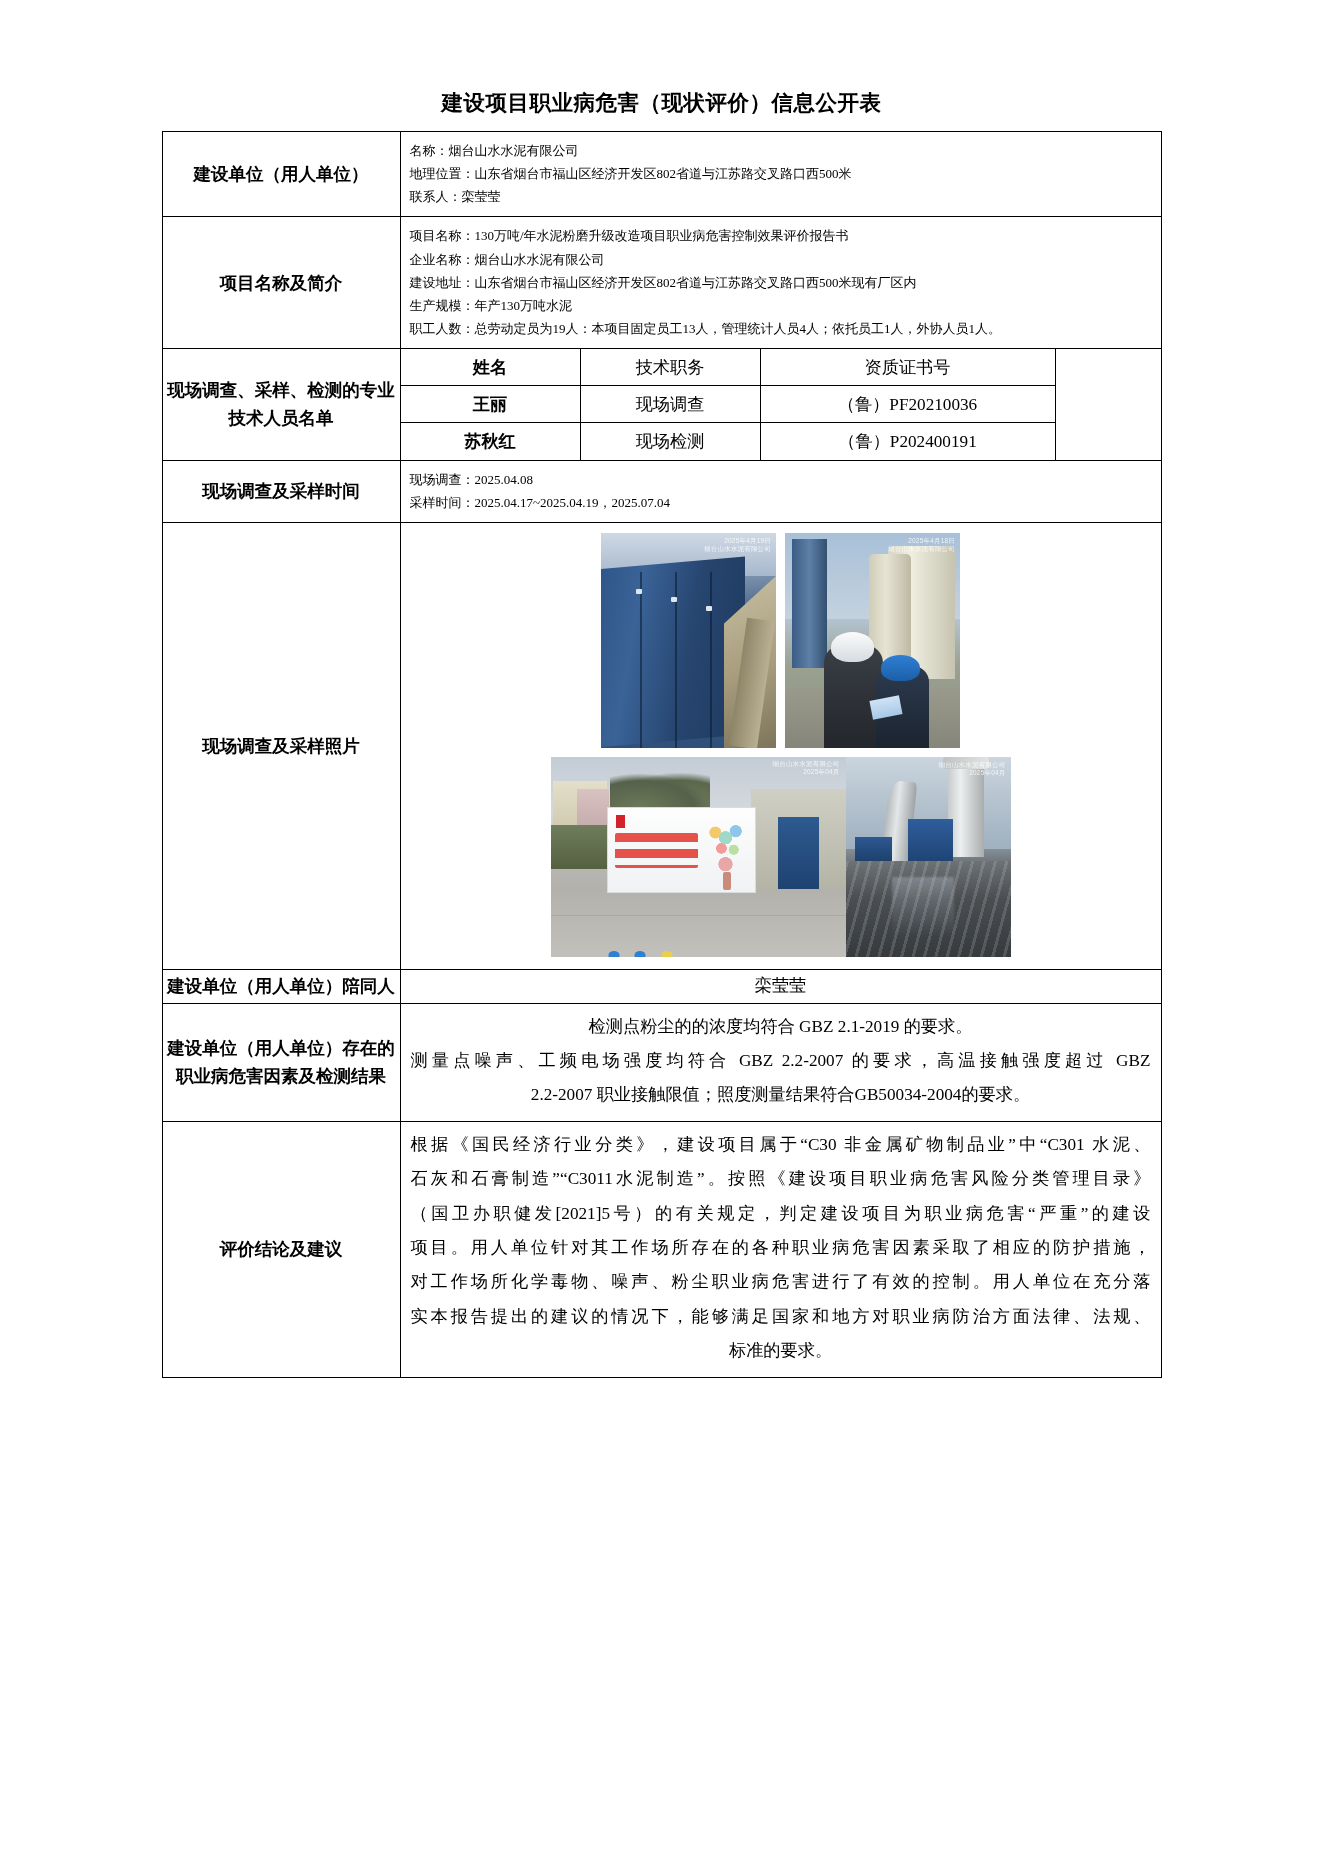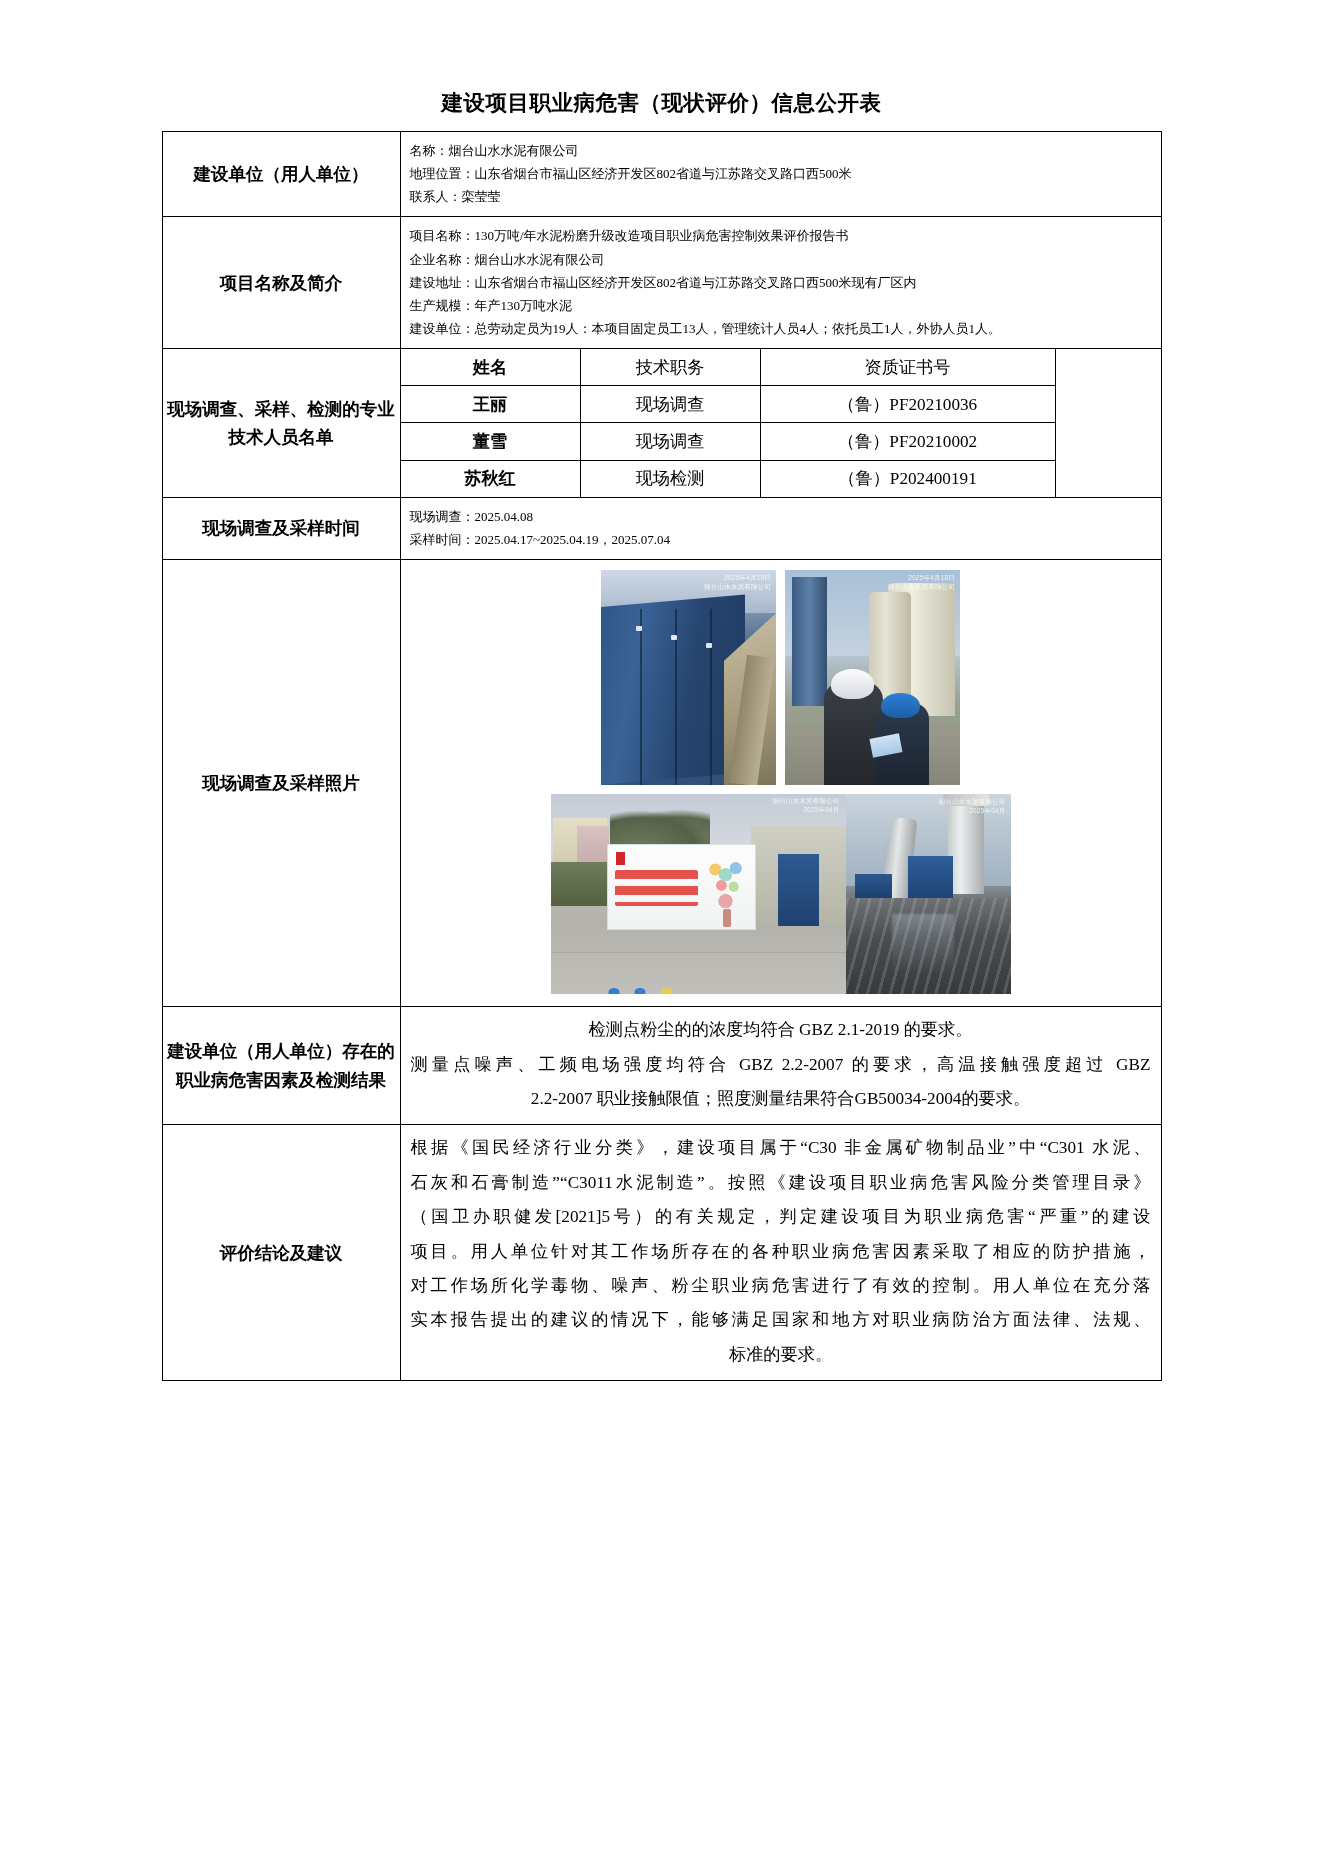--- a/index.html
+++ b/index.html
@@ -263,46 +263,40 @@
       </tr>
 
       <tr>
         <td class="lbl">项目名称及简介</td>
         <td>
           <div class="cell-body">
             <span class="ln">项目名称：130万吨/年水泥粉磨升级改造项目职业病危害控制效果评价报告书</span>
             <span class="ln">企业名称：烟台山水水泥有限公司</span>
             <span class="ln">建设地址：山东省烟台市福山区经济开发区802省道与江苏路交叉路口西500米现有厂区内</span>
             <span class="ln">生产规模：年产130万吨水泥</span>
-            <span class="ln">建设单位：总劳动定员为19人：本项目固定员工13人，管理统计人员4人；依托员工1人，外协人员1人。</span>
+            <span class="ln">职工人数：总劳动定员为19人：本项目固定员工13人，管理统计人员4人；依托员工1人，外协人员1人。</span>
           </div>
         </td>
       </tr>
 
       <tr>
         <td class="lbl">现场调查、采样、检测的专业技术人员名单</td>
         <td class="staff-wrap">
           <table class="staff">
             <tbody>
               <tr>
                 <td class="c-name">姓名</td>
                 <td class="c-role">技术职务</td>
                 <td class="c-cert">资质证书号</td>
                 <td class="c-pad"></td>
               </tr>
               <tr>
                 <td class="c-name">王丽</td>
                 <td class="c-role">现场调查</td>
                 <td class="c-cert">（鲁）PF20210036</td>
-                <td class="c-pad"></td>
-              </tr>
-              <tr>
-                <td class="c-name">董雪</td>
-                <td class="c-role">现场调查</td>
-                <td class="c-cert">（鲁）PF20210002</td>
                 <td class="c-pad"></td>
               </tr>
               <tr>
                 <td class="c-name">苏秋红</td>
                 <td class="c-role">现场检测</td>
                 <td class="c-cert">（鲁）P202400191</td>
                 <td class="c-pad"></td>
               </tr>
             </tbody>
           </table>
@@ -396,20 +390,24 @@
                 <div class="wet"></div>
                 <div class="refl"></div>
                 <div class="stamp">烟台山水水泥有限公司<br>2025年04月</div>
               </div>
             </div>
 
           </div>
         </td>
       </tr>
 
+      <tr>
+        <td class="lbl">建设单位（用人单位）陪同人</td>
+        <td class="cell-center">栾莹莹</td>
+      </tr>
 
       <tr>
         <td class="lbl">建设单位（用人单位）存在的职业病危害因素及检测结果</td>
         <td>
           <div class="para">
             <span class="ln last">检测点粉尘的的浓度均符合 GBZ 2.1-2019 的要求。</span>
             <span class="ln">测量点噪声、工频电场强度均符合 GBZ 2.2-2007 的要求，高温接触强度超过 GBZ</span>
             <span class="ln last">2.2-2007 职业接触限值；照度测量结果符合GB50034-2004的要求。</span>
           </div>
         </td>

